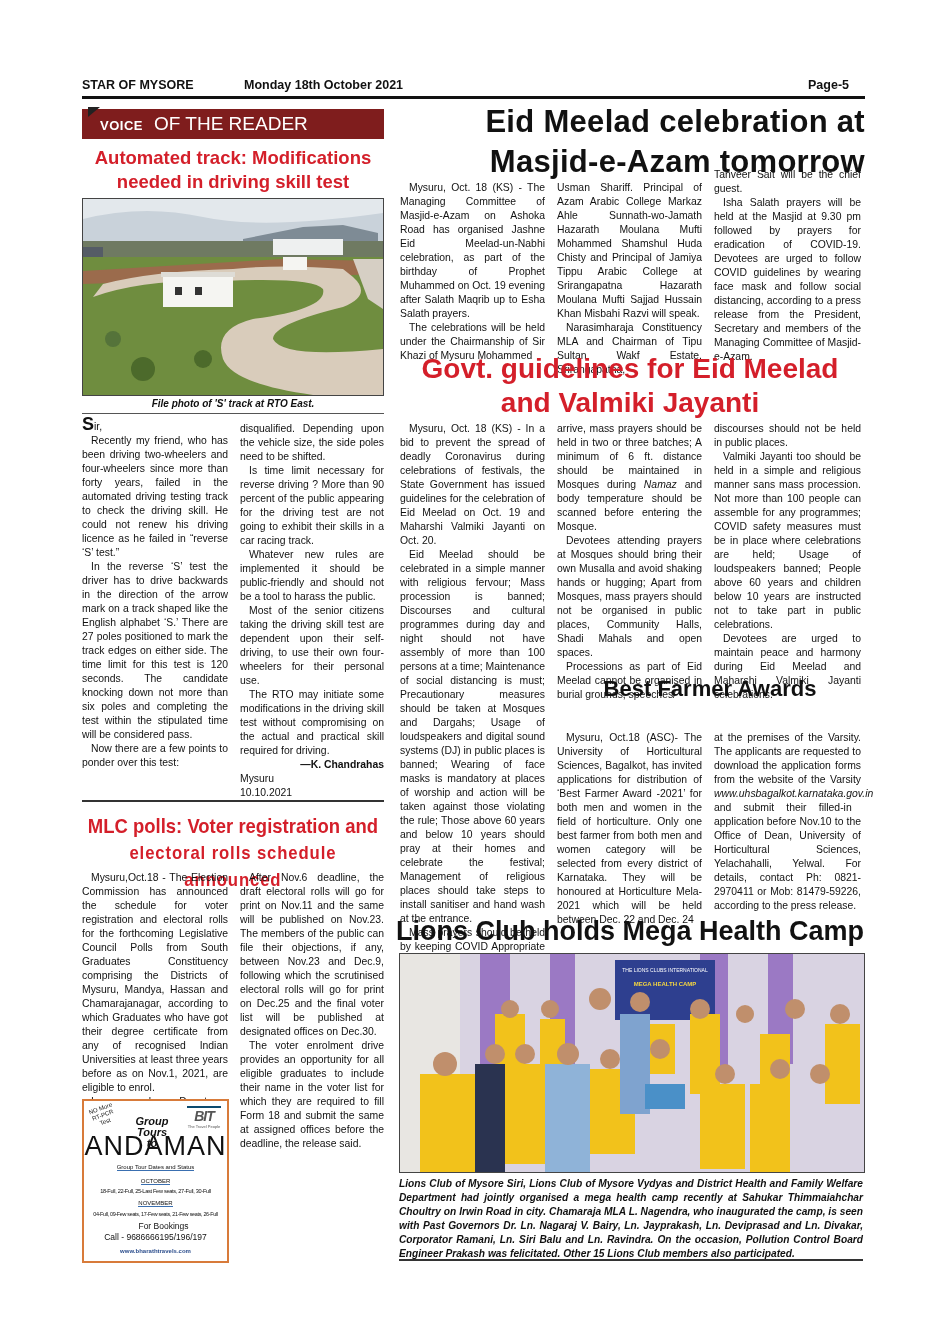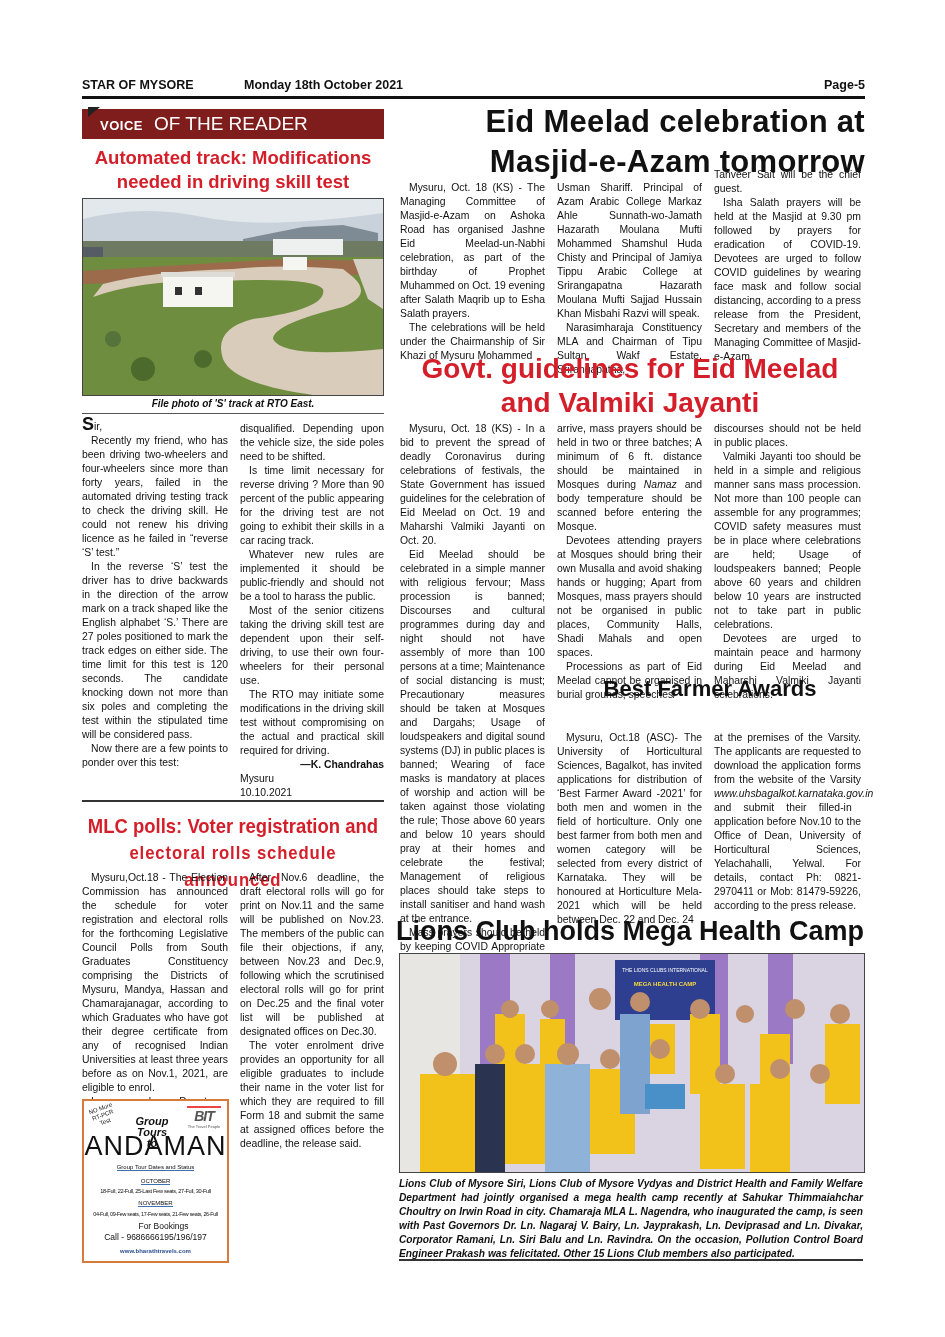--- a/index.html
+++ b/index.html
@@ -1,21 +1,21 @@
 <!DOCTYPE html>
 <html><head>
 <meta charset="utf-8">
 <style>
   html,body{margin:0;padding:0;background:#fff;}
   body{width:945px;height:1337px;position:relative;overflow:hidden;font-family:"Liberation Sans",sans-serif;color:#111;}
   .abs{position:absolute;}
   .mast{left:82px;top:78px;width:783px;height:16px;font-size:12.5px;font-weight:bold;}
   .mast .pub{position:absolute;left:0;top:0;}
   .mast .date{position:absolute;left:154px;top:0;margin-left:8px;}
-  .mast .page{position:absolute;right:0;top:0;text-align:right;}
+  .mast .page{position:absolute;right:16px;top:0;text-align:right;}
   .mastrule{left:82px;top:96px;width:783px;height:3px;background:#111;}
   .voice{left:82px;top:109px;width:302px;height:30px;background:#7f1d1d;color:#fff;}
   .voice .tri{position:absolute;left:6px;top:-2px;width:0;height:0;border-top:10px solid #222;border-right:12px solid transparent;}
   .voice .v1{position:absolute;left:18px;top:9px;font-size:13px;font-weight:bold;letter-spacing:.5px;}
   .voice .v2{position:absolute;left:72px;top:4px;font-size:19px;}
   .redhead{color:#d41f2a;font-weight:bold;text-align:center;}
   .blackhead{color:#111;font-weight:bold;text-align:center;}
   .col{font-size:10.4px;line-height:14px;text-align:justify;}
   .col p{margin:0;text-indent:9px;}
   .col p.noind{text-indent:0;}
@@ -106,21 +106,21 @@
   <p>The voter enrolment drive provides an opportunity for all eligible graduates to include their name in the voter list for which they are required to fill Form 18 and submit the same at assigned offices before the deadline, the release said.</p>
 </div>
 
 <div class="abs ad" style="left:82px;top:1099px;width:143px;height:160px;">
   <div style="position:absolute;left:4px;top:4px;width:30px;font-size:6px;line-height:7px;transform:rotate(-20deg);color:#222;">NO More RT-PCR Test</div>
   <div style="position:absolute;left:38px;top:15px;width:60px;font-size:11px;font-weight:bold;line-height:11px;font-style:italic;">
     <div>Group Tours</div>
     <div>to</div>
   </div>
   <div style="position:absolute;right:6px;top:5px;width:34px;">
-    <div style="font-size:14px;font-weight:bold;font-style:italic;color:#555;letter-spacing:-1px;border-top:2px solid #ef4444;">BIT</div>
+    <div style="font-size:14px;font-weight:bold;font-style:italic;color:#555;letter-spacing:-1px;border-top:2px solid #0c4a6e;">BIT</div>
     <div style="font-size:4px;color:#555;">The Travel People</div>
   </div>
   <div style="position:absolute;left:0;top:30px;width:100%;font-size:27px;letter-spacing:1px;line-height:30px;">ANDAMAN</div>
   <div style="position:absolute;left:0;top:63px;width:100%;font-size:6px;"><span style="border-bottom:1px solid #3a6fb0;">Group Tour Dates and Status</span></div>
   <div style="position:absolute;left:0;top:77px;width:100%;font-size:6px;"><span style="border-bottom:1px solid #3a6fb0;">OCTOBER</span></div>
   <div style="position:absolute;left:0;top:87px;width:100%;font-size:5.6px;letter-spacing:-.3px;">18-Full, 22-Full, 25-Last Few seats, 27-Full, 30-Full</div>
   <div style="position:absolute;left:0;top:99px;width:100%;font-size:6px;"><span style="border-bottom:1px solid #3a6fb0;">NOVEMBER</span></div>
   <div style="position:absolute;left:0;top:110px;width:100%;font-size:5.4px;letter-spacing:-.3px;">04-Full, 09-Few seats, 17-Few seats, 21-Few seats, 26-Full</div>
   <div style="position:absolute;left:8px;top:120px;width:100%;font-size:8.5px;">For Bookings</div>
   <div style="position:absolute;left:0;top:131px;width:100%;font-size:8.5px;">Call - 9686666195/196/197</div>

